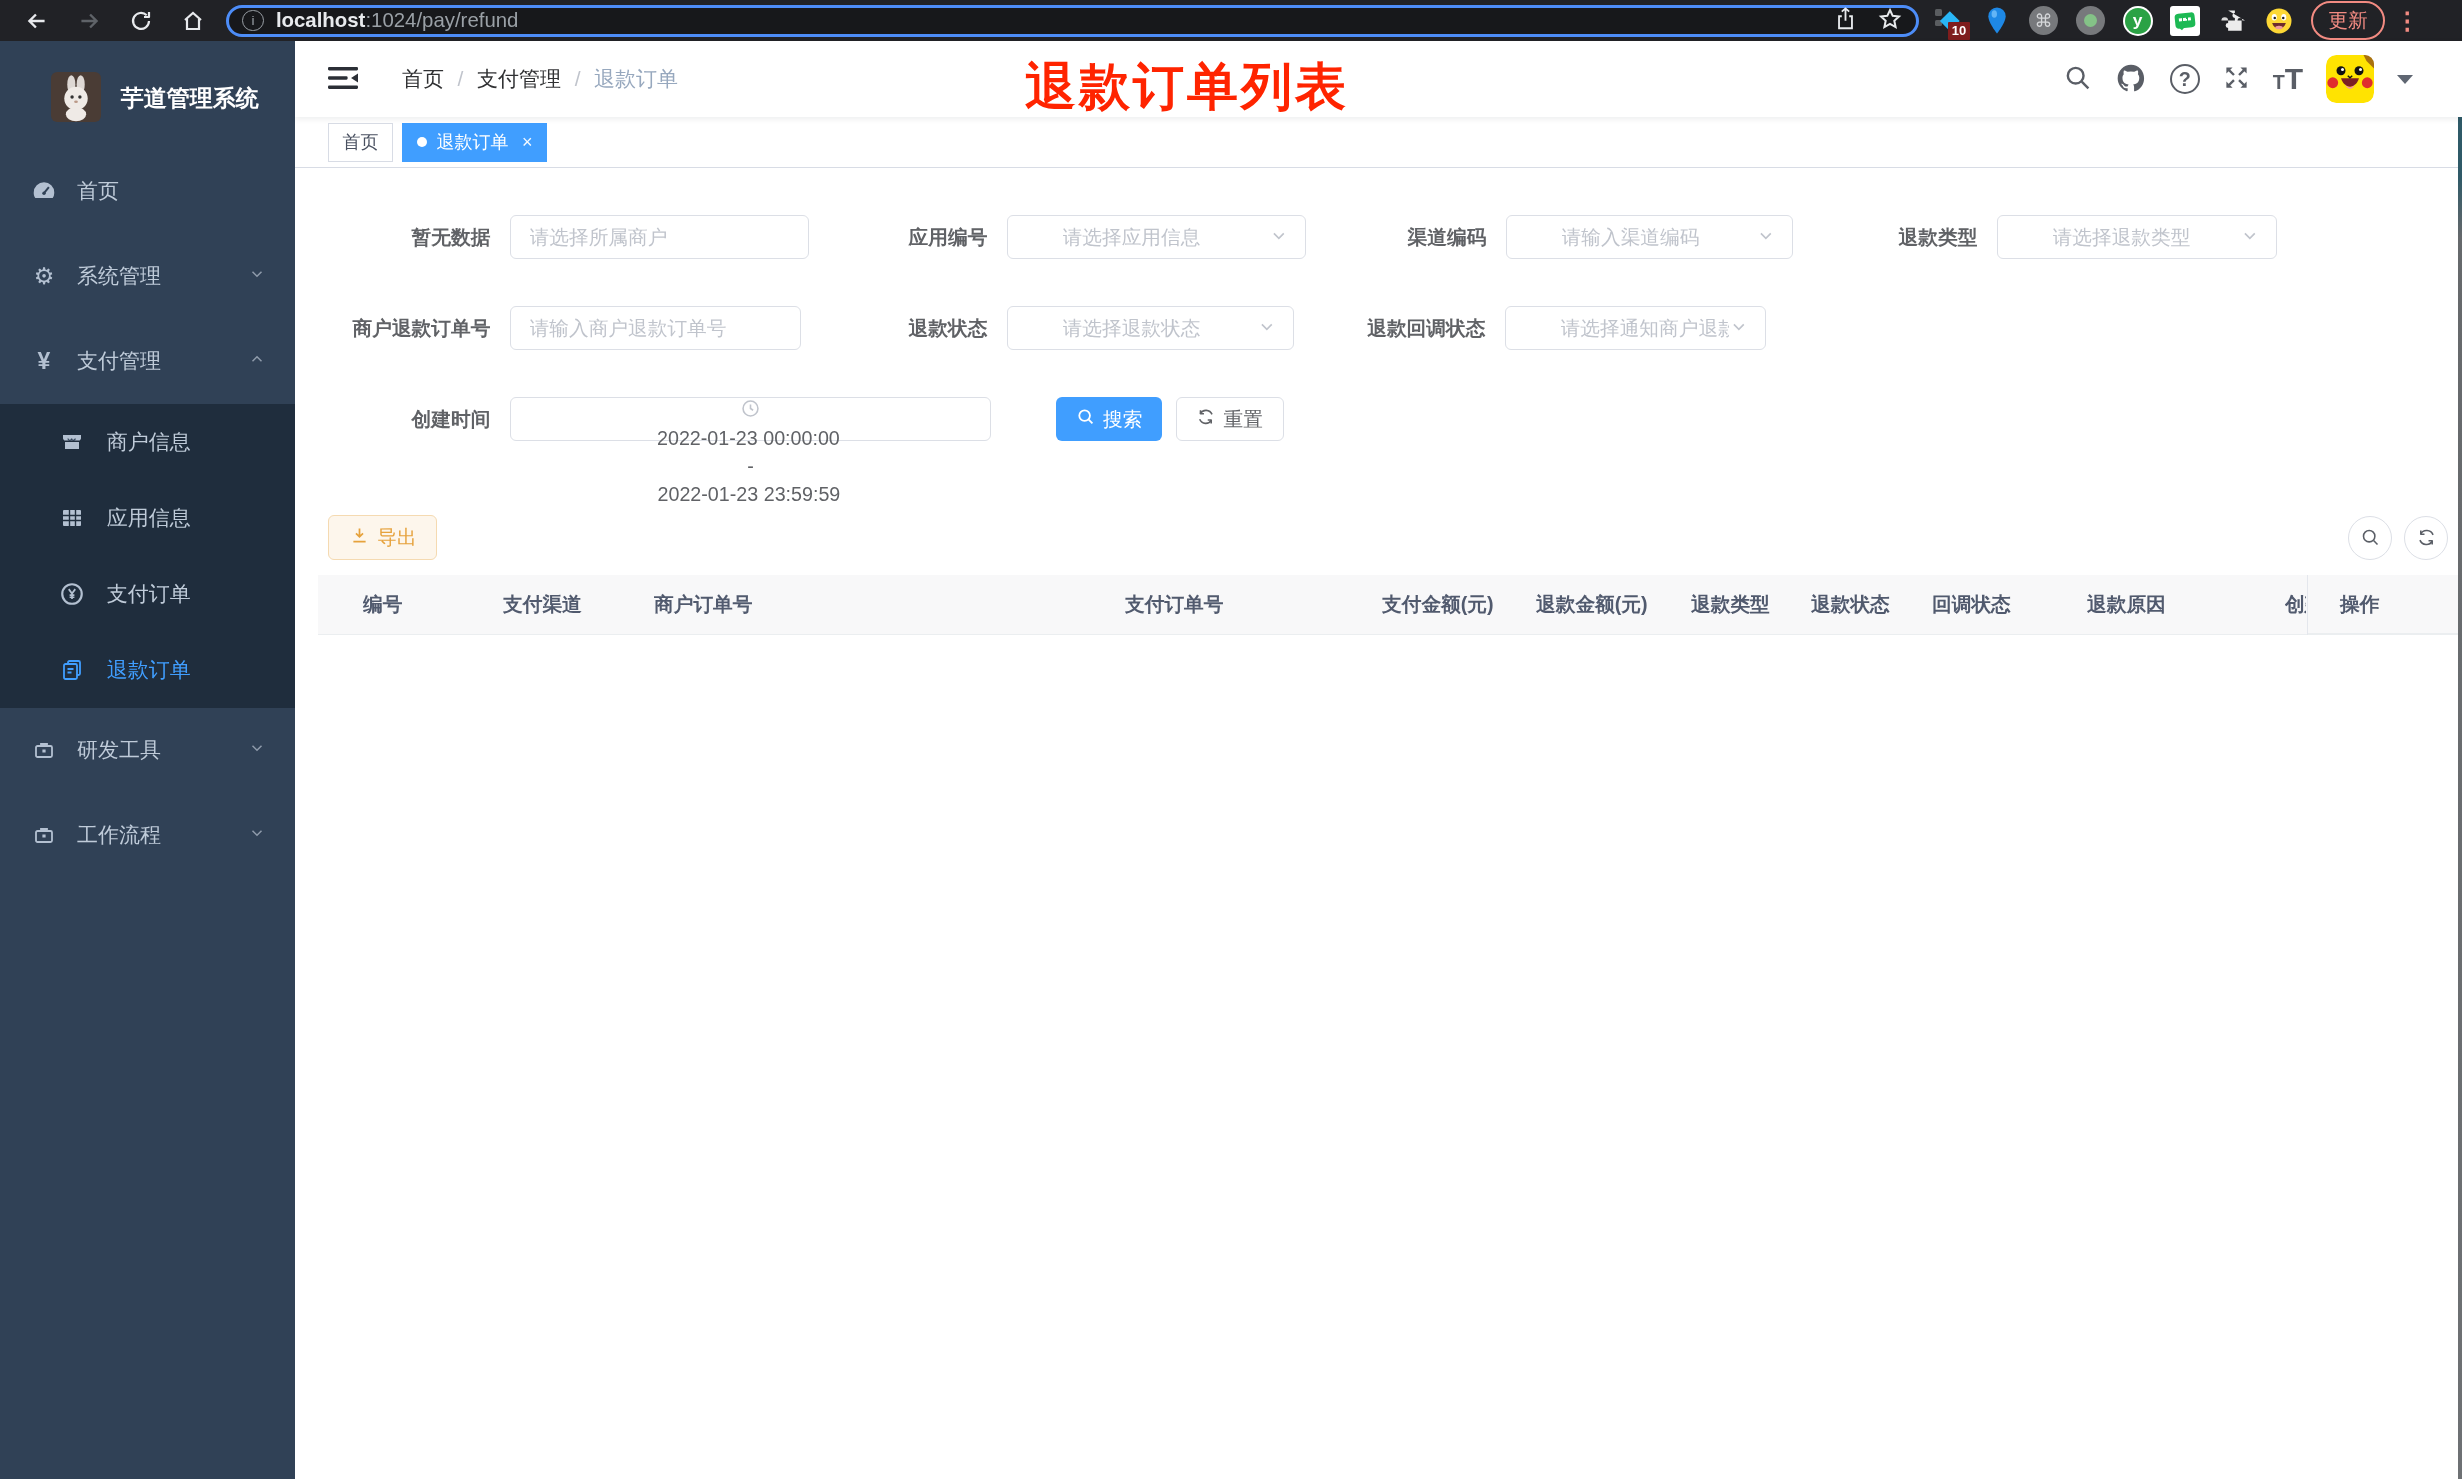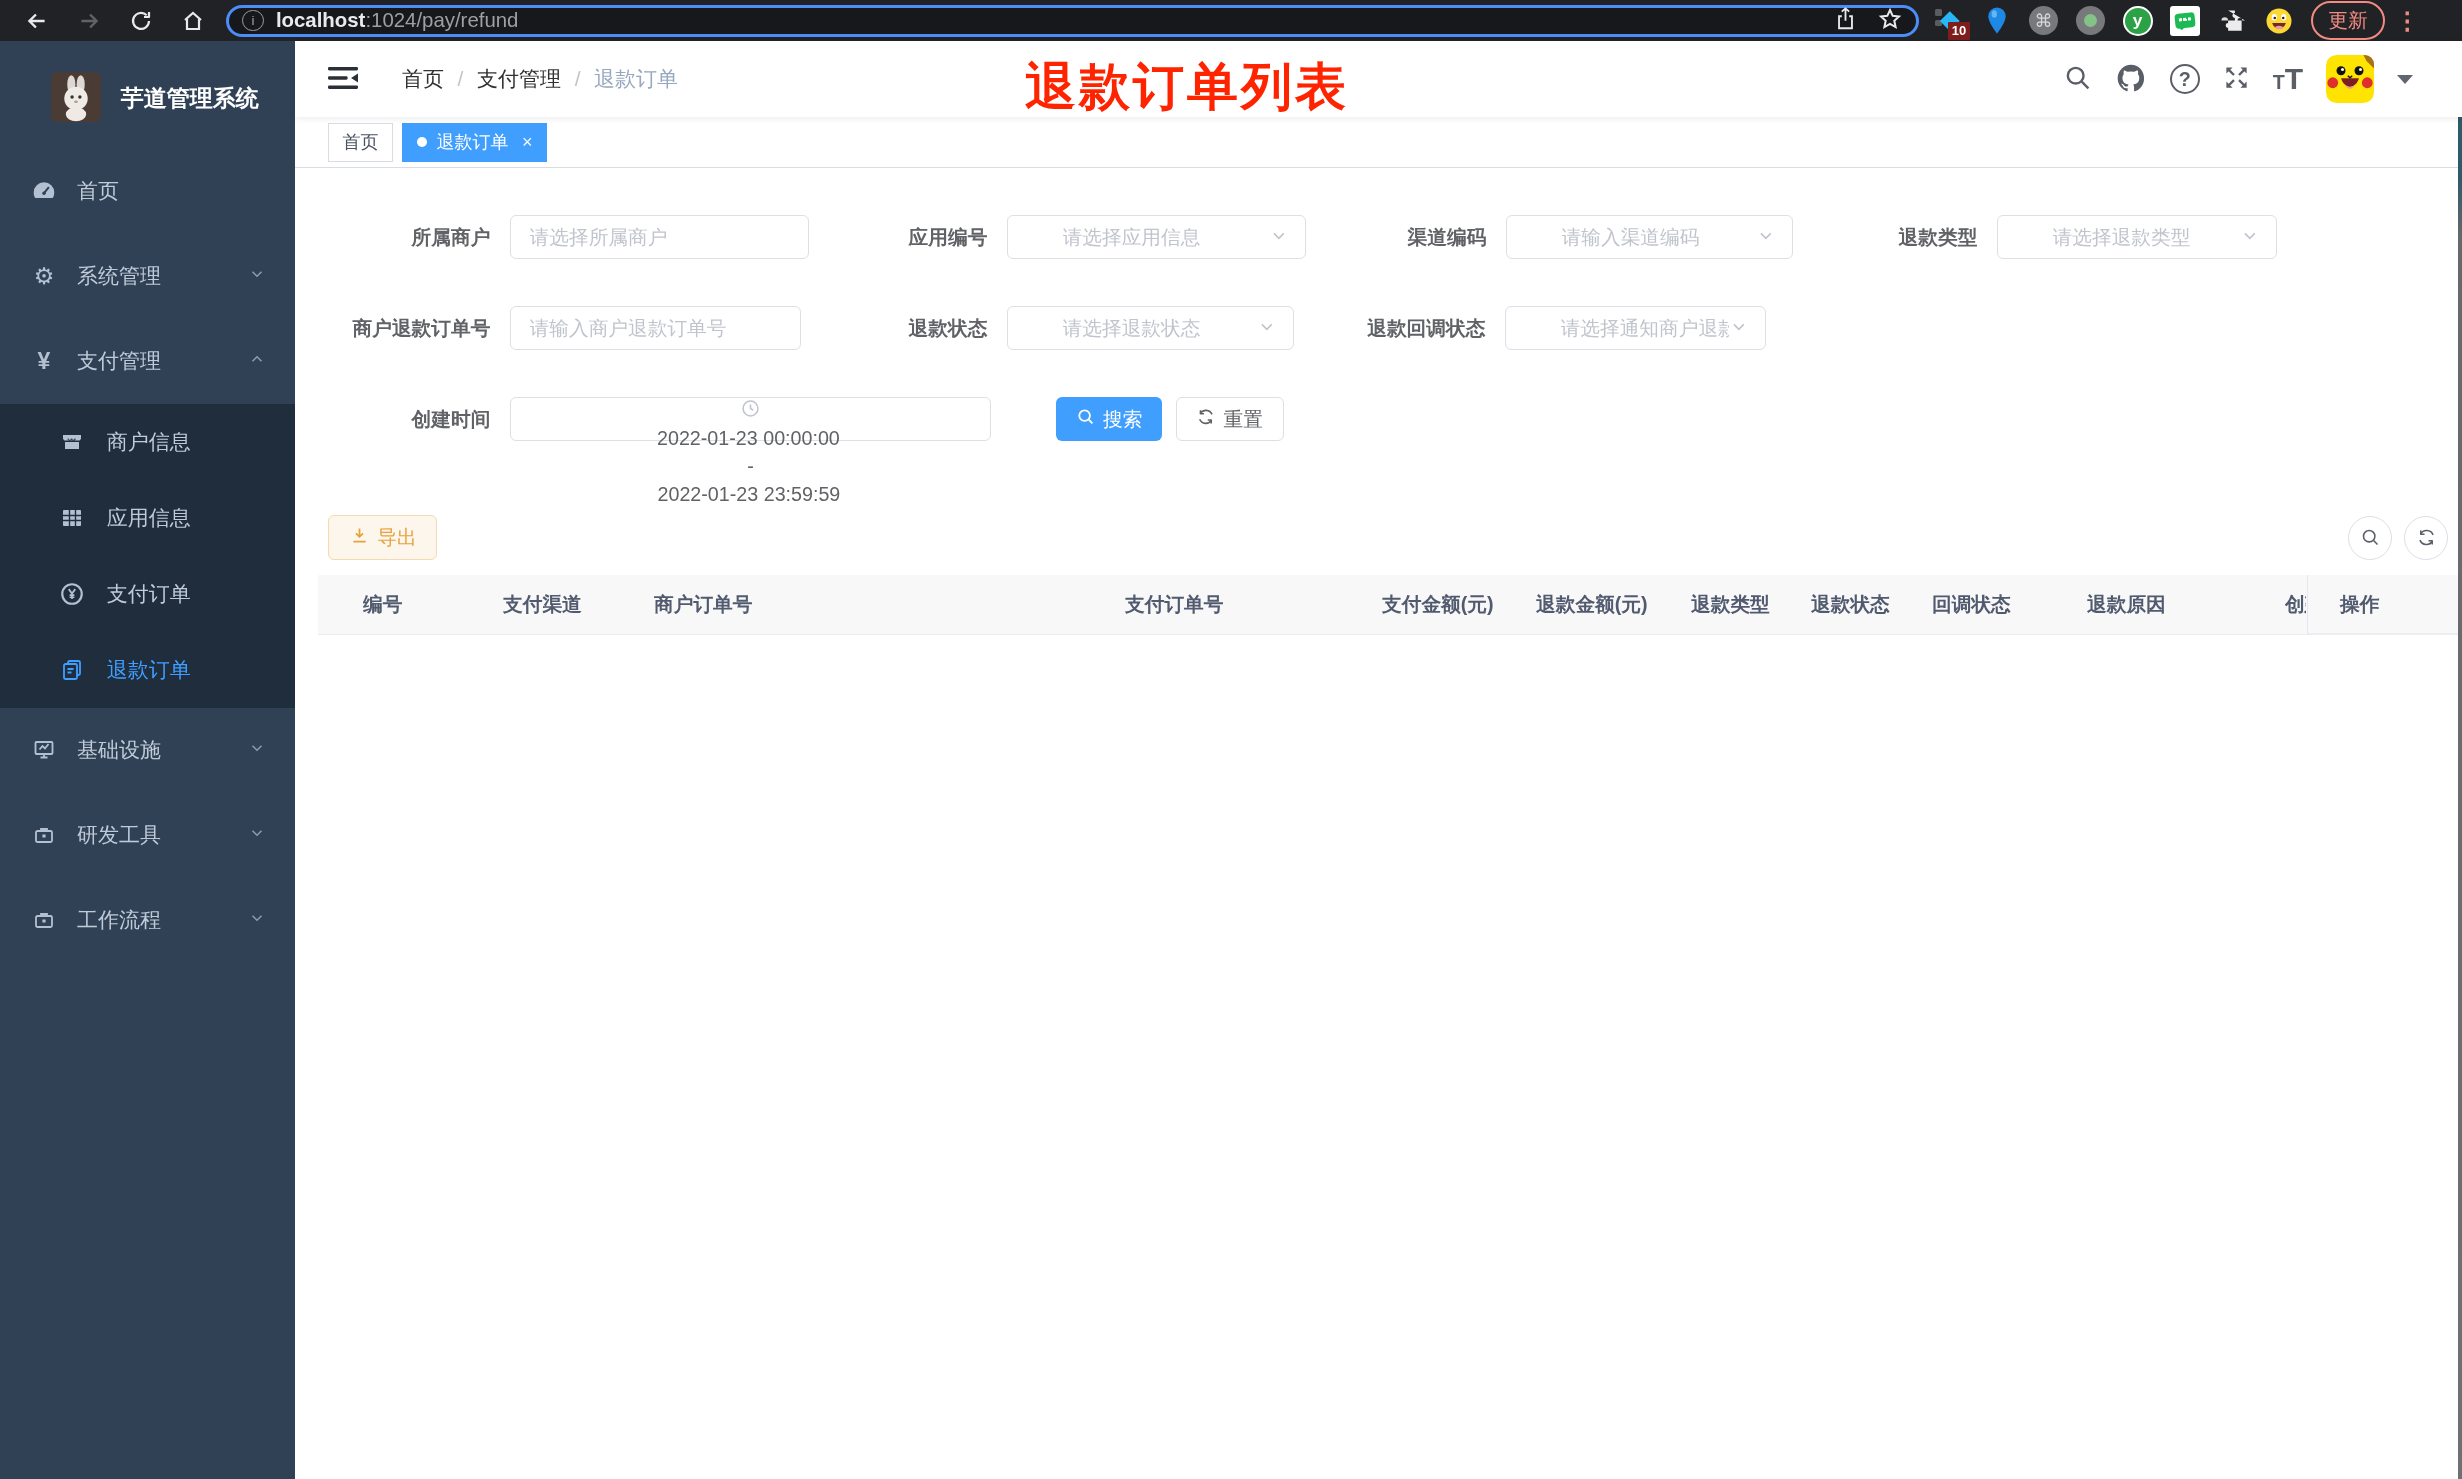--- a/index.html
+++ b/index.html
@@ -272,33 +272,20 @@
                   <rect x="4" y="6" width="13" height="15" rx="1.5"></rect>
                   <path d="M7.5 11h6M7.5 14.5h4"></path>
                 </svg>
               </span>
             <span>退款订单</span>
           </div>
         </div>
         <div class="menu-item">
           <span class="menu-icon">
               <svg width="24" height="24" viewBox="0 0 24 24" fill="none" stroke="#b3c0d1" stroke-width="1.8">
-                <rect x="3.5" y="4" width="17" height="12" rx="1"></rect>
-                <path d="M7.5 11.5l3-3.5 2.5 2.5 3.5-4.5"></path>
-                <path d="M12 16v3.5M8.5 19.5h7"></path>
-              </svg>
-            </span>
-          <span>基础设施</span>
-          <span class="chev"><svg width="18" height="18" viewBox="0 0 24 24" fill="none" stroke="#8f9bab" stroke-width="2">
-                <path d="M6 9l6 6 6-6"></path>
-              </svg></span>
-        </div>
-        <div class="menu-item">
-          <span class="menu-icon">
-              <svg width="24" height="24" viewBox="0 0 24 24" fill="none" stroke="#b3c0d1" stroke-width="1.8">
                 <rect x="4" y="8" width="16" height="11" rx="1.5"></rect>
                 <path d="M9 8V6h6v2"></path>
                 <rect x="10.4" y="11.5" width="3.2" height="3" fill="#b3c0d1" stroke="none"></rect>
               </svg>
             </span>
           <span>研发工具</span>
           <span class="chev"><svg width="18" height="18" viewBox="0 0 24 24" fill="none" stroke="#8f9bab" stroke-width="2">
                 <path d="M6 9l6 6 6-6"></path>
               </svg></span>
         </div>
@@ -372,21 +359,21 @@
         <div class="tab active">
           <span class="tab-dot"></span>
           <span>退款订单</span>
           <span class="tab-close">×</span>
         </div>
       </div>
 
       <div class="content">
 
         <div class="frow">
-          <span class="flabel" style="width:212px;">所属商户</span>
+          <span class="flabel" style="width:212px;">暂无数据</span>
           <span class="field" style="width:299px;">
               <input placeholder="请选择所属商户" style="">
             </span>
           <span class="flabel" style="width:198px;">应用编号</span>
           <span class="field" style="width:299px;">
               <span class="sel-text">请选择应用信息</span>
               <span><svg width="19.7" height="19.7" viewBox="0 0 24 24" fill="none" stroke="#c0c4cc" stroke-width="2">
                   <path d="M6 9l6 6 6-6"></path>
                 </svg></span>
             </span>

